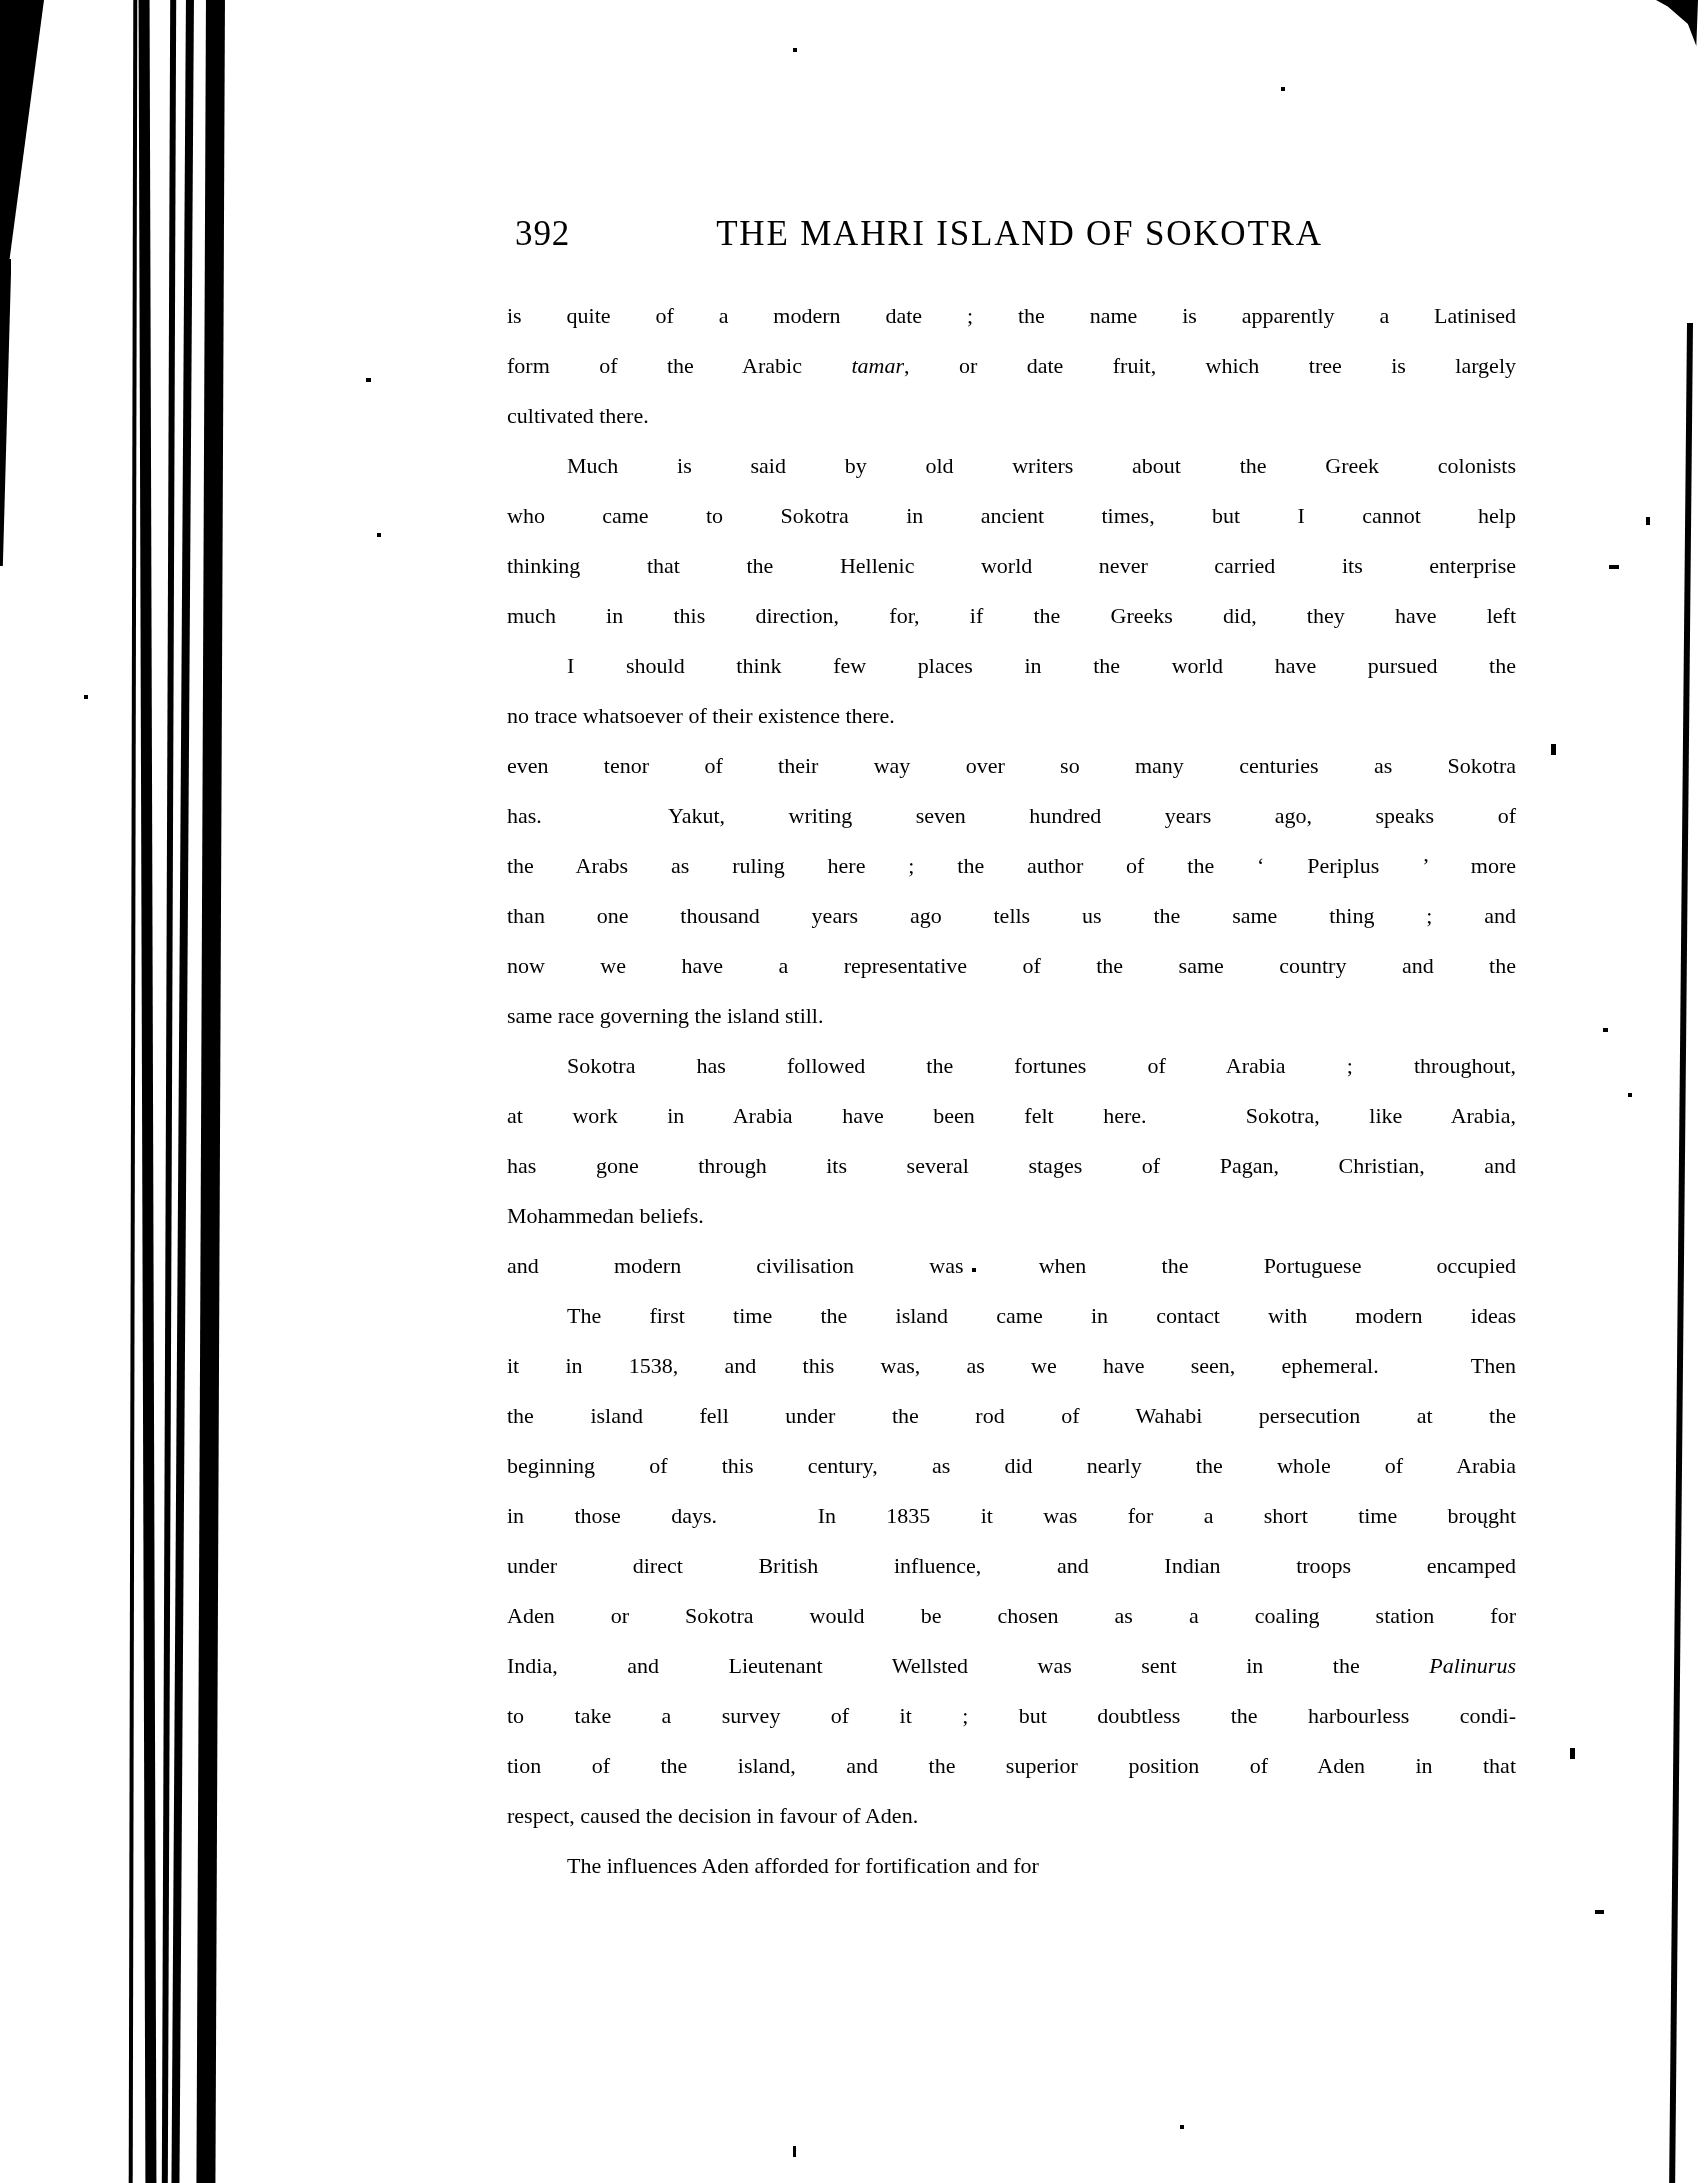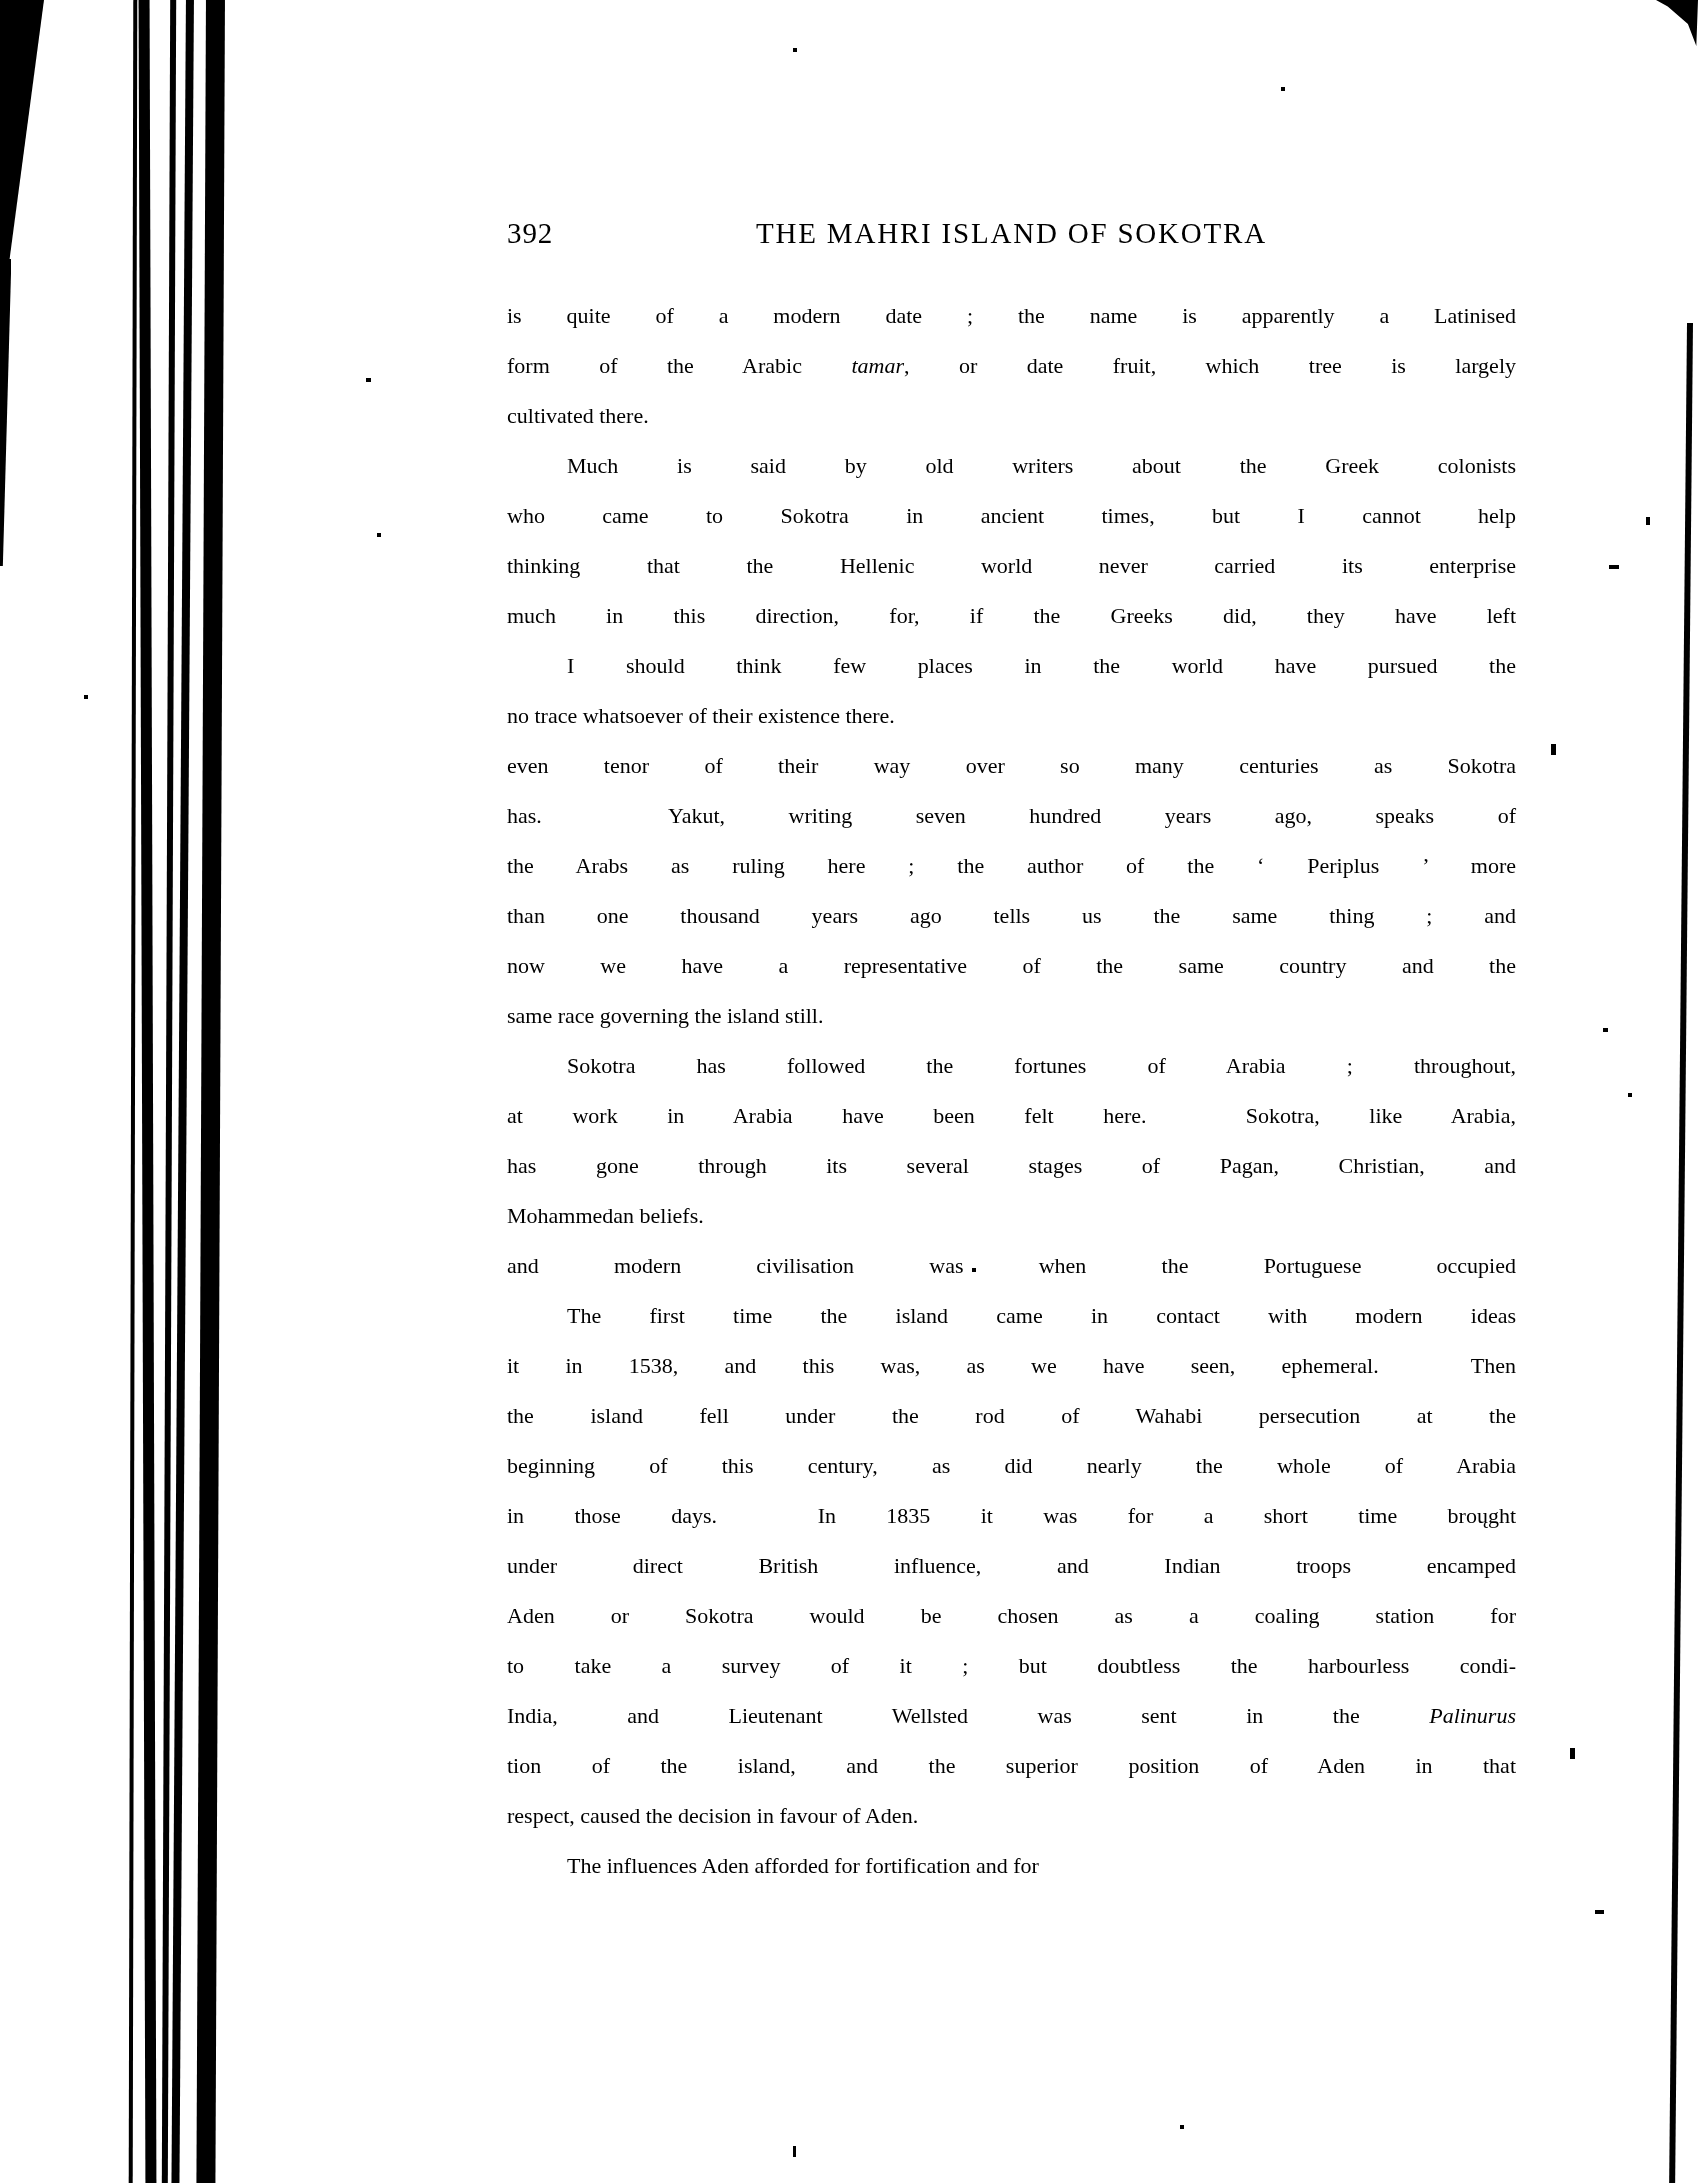--- a/index.html
+++ b/index.html
@@ -30,21 +30,21 @@
   .right-edge-line{
     left:1687px;top:323px;width:6.1px;height:1861px;
     transform:rotate(.55deg);transform-origin:top center;
   }
   .corner-blob{
     left:1656px;top:0;width:42px;height:46px;
     clip-path:polygon(0 0,100% 0,96% 100%,76% 52%,28% 14%);
   }
   
   .text-col{position:absolute;left:507px;top:0;width:1009px;}
-  .page-header{position:absolute;top:214px;left:0;width:100%;height:40px;font-size:29px;line-height:39px;}
+  .page-header{position:absolute;top:214px;left:8px;width:100%;height:40px;font-size:35px;line-height:39px;}
   .page-number{position:absolute;left:0;top:0;letter-spacing:0.9px;}
   .running-title{position:absolute;left:50%;top:0;transform:translateX(-50%);letter-spacing:1.8px;white-space:nowrap;}
   .body-text{position:absolute;top:291px;left:0;width:100%;}
   .line{
     width:100%;height:50px;line-height:50px;font-size:22px;
     text-align:justify;text-align-last:justify;
     white-space:nowrap;
   }
   .line.indent{padding-left:60px;width:calc(100% - 60px);}
   .line.para-end{text-align-last:left;}
@@ -107,22 +107,22 @@
         <div class="line"><span>has gone through its several stages of Pagan, Christian, and</span></div>
         <div class="line para-end"><span>Mohammedan beliefs.</span></div>
         <div class="line"><span>and modern civilisation was when the Portuguese occupied</span></div>
         <div class="line indent"><span>The first time the island came in contact with modern ideas</span></div>
         <div class="line"><span>it in 1538, and this was, as we have seen, ephemeral.&nbsp; Then</span></div>
         <div class="line"><span>the island fell under the rod of Wahabi persecution at the</span></div>
         <div class="line"><span>beginning of this century, as did nearly the whole of Arabia</span></div>
         <div class="line"><span>in those days.&nbsp; In 1835 it was for a short time broųght</span></div>
         <div class="line"><span>under direct British influence, and Indian troops encamped</span></div>
         <div class="line"><span>Aden or Sokotra would be chosen as a coaling station for</span></div>
+        <div class="line"><span>India, and Lieutenant Wellsted was sent in the </span><em>Palinurus</em></div>
         <div class="line"><span>to take a survey of it ; but doubtless the harbourless condi-</span></div>
-        <div class="line"><span>India, and Lieutenant Wellsted was sent in the </span><em>Palinurus</em></div>
         <div class="line"><span>tion of the island, and the superior position of Aden in that</span></div>
         <div class="line para-end"><span>respect, caused the decision in favour of Aden.</span></div>
         <div class="line indent para-end"><span>The influences Aden afforded for fortification and for</span></div>
       </div>
   </div>
 
 </div>
 
 
 </body></html>

